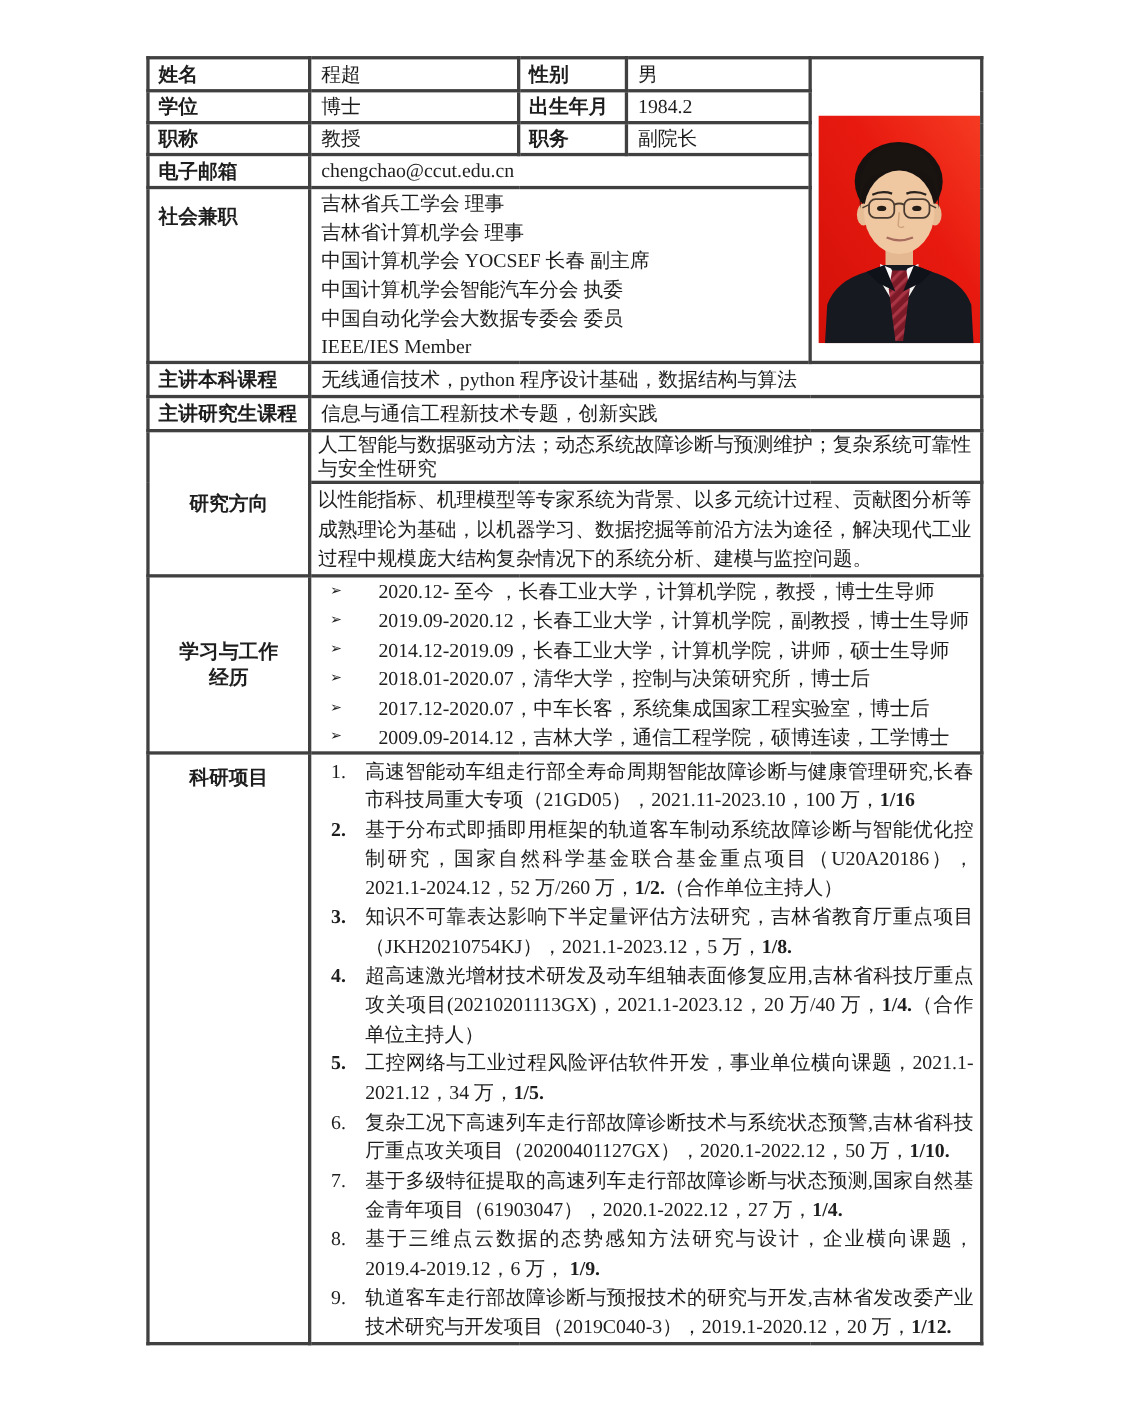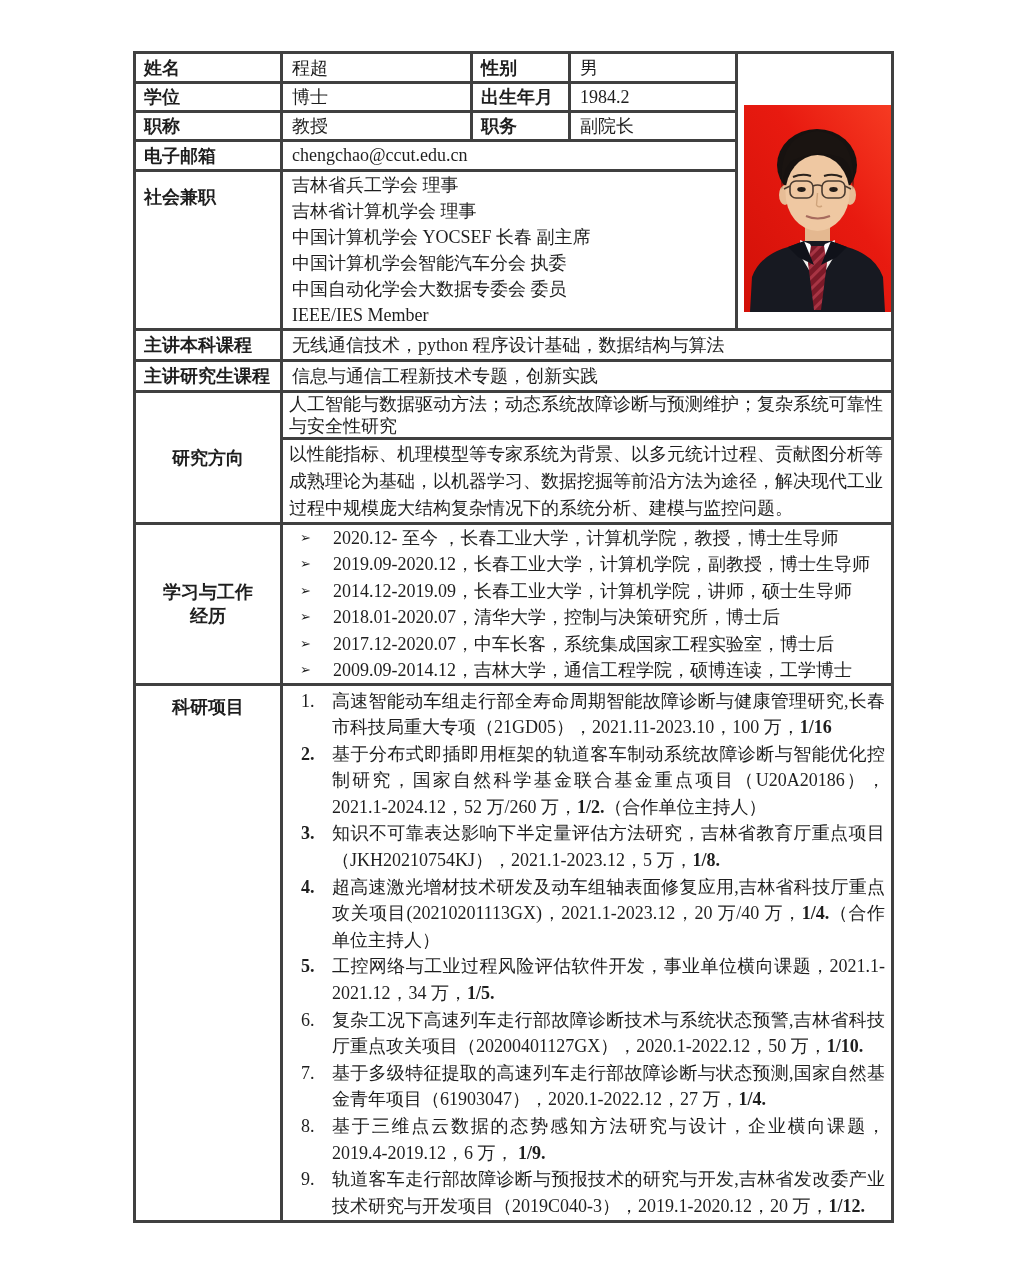--- a/index.html
+++ b/index.html
@@ -33,21 +33,21 @@
   .soc-line{line-height:26px;}
   .para1{line-height:22px;padding:1px 8px;}
   .para2{line-height:27px;padding:1px 8px;}
   .exp-cell{vertical-align:top;padding-top:4px;padding-left:0;}
   .exp-row{display:flex;line-height:26.4px;}
   .exp-bullet{
     width:22px;text-align:right;flex:none;
     font-family:"DejaVu Sans",sans-serif;
     font-size:13px;line-height:26.4px;
   }
-  .exp-text{flex:1;margin-left:22px;white-space:nowrap;}
+  .exp-text{flex:1;margin-left:33px;white-space:nowrap;}
   .proj-cell{vertical-align:top;padding:4px 4px 0 0;}
   .proj-row{display:flex;line-height:26.6px;}
   .proj-num{width:27px;flex:none;text-align:left;margin-left:12px;}
   .proj-text{flex:1;margin-left:4px;text-align:justify;}
   .b{font-weight:bold;}
   .portrait-svg{display:block;margin:34px auto 0 auto;}
 </style>
 </head>
 <body>
 

